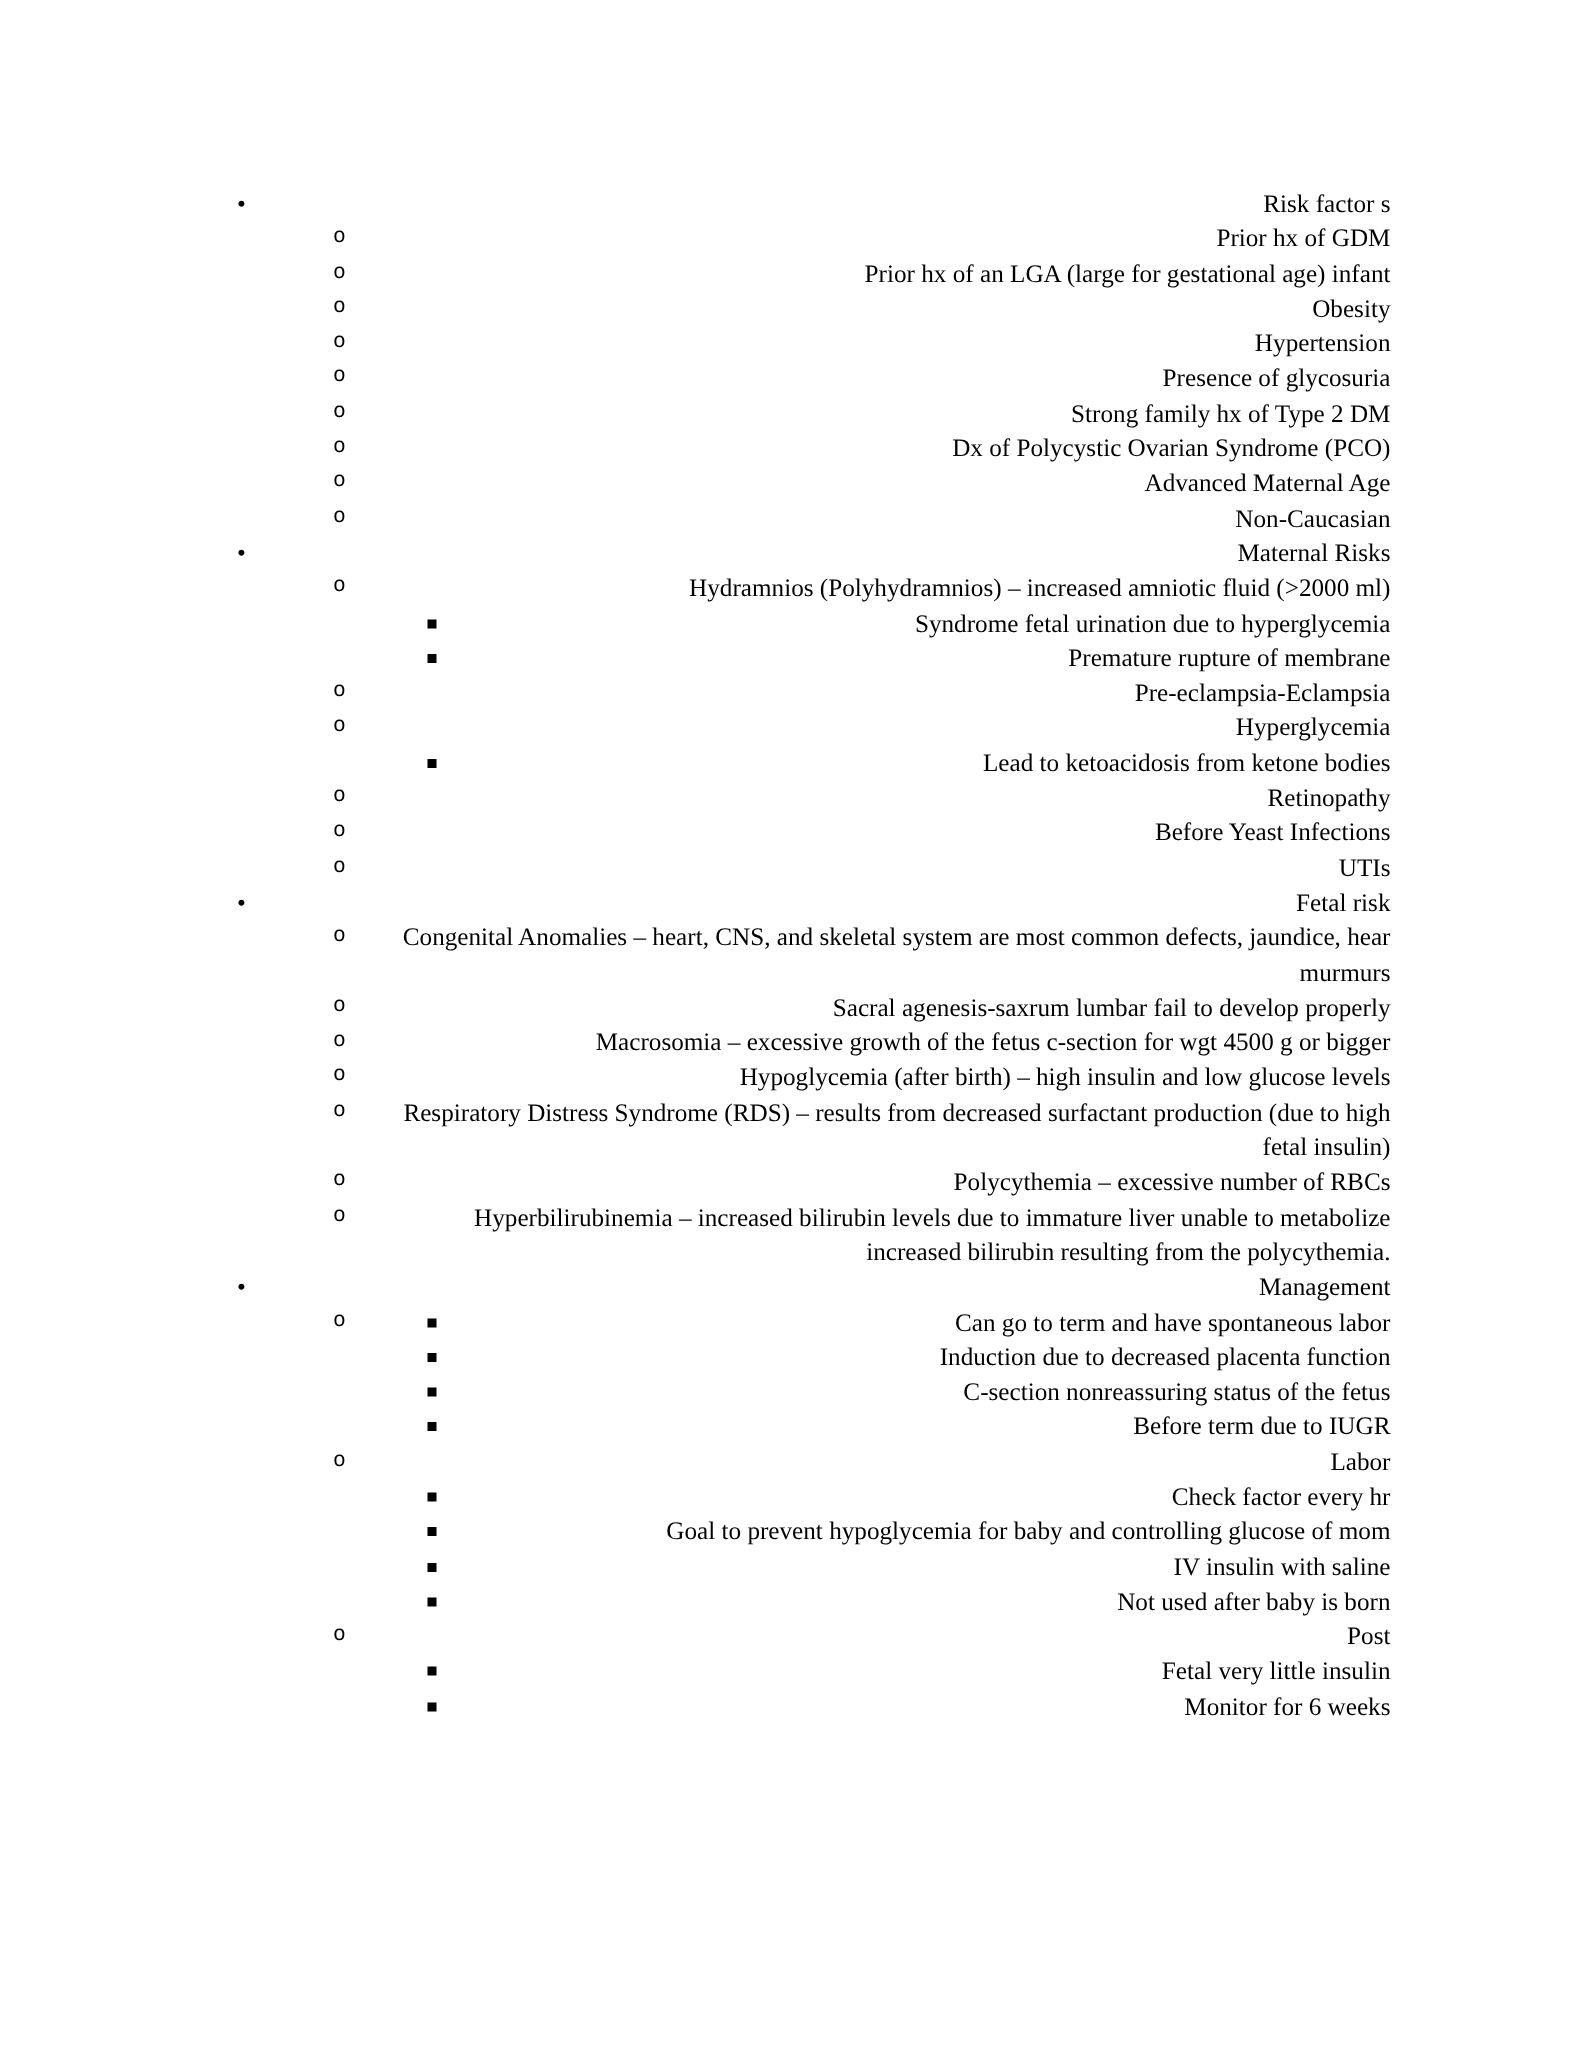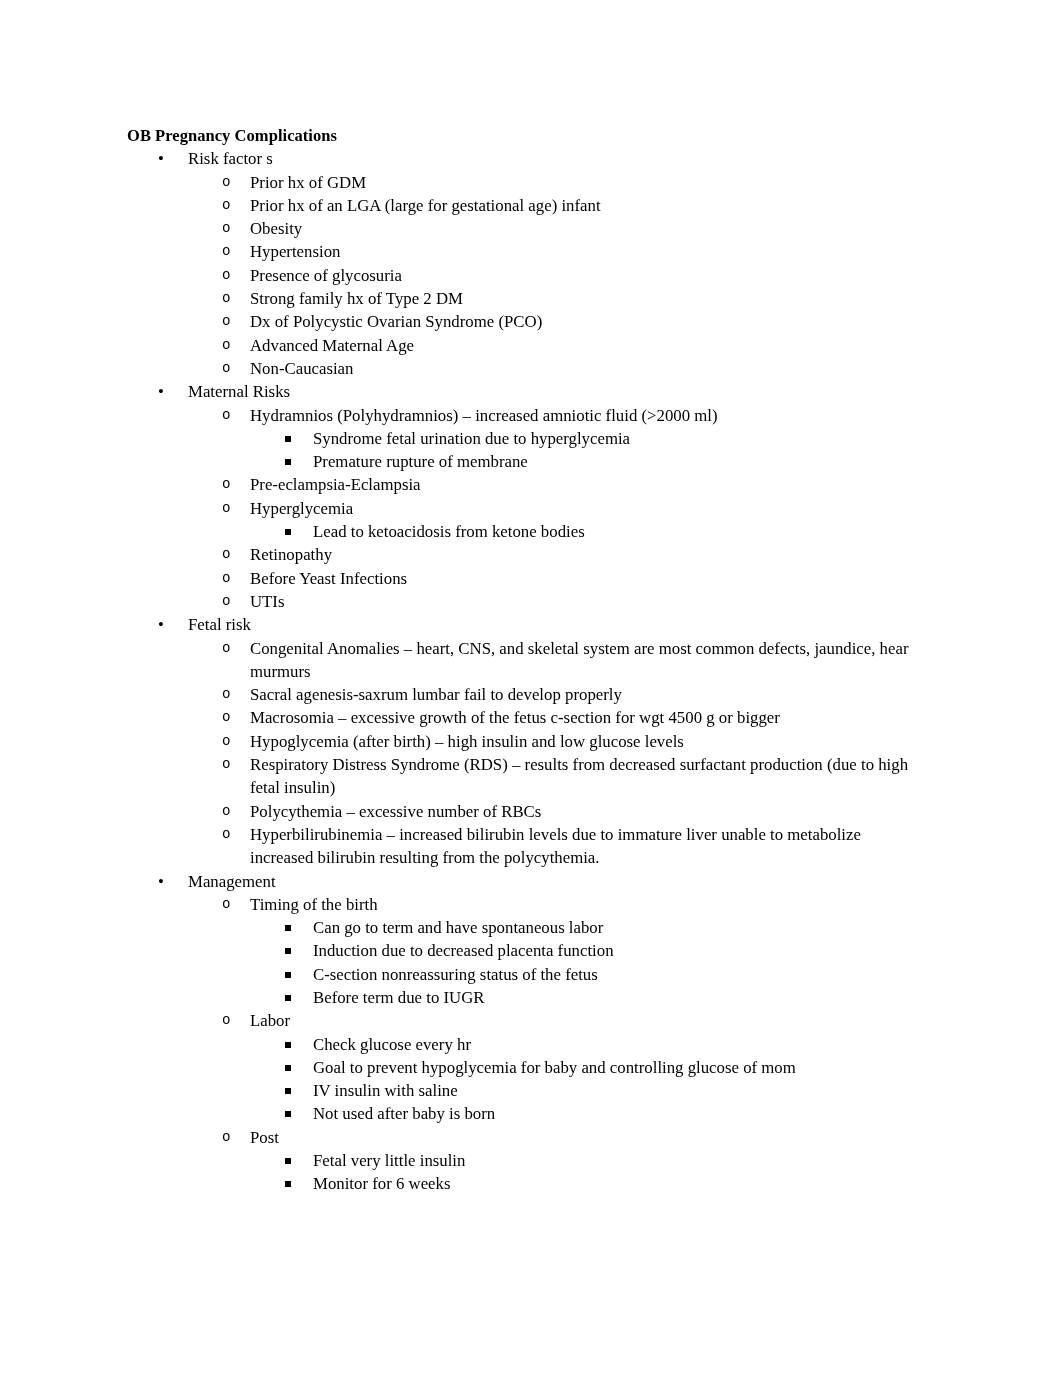--- a/index.html
+++ b/index.html
@@ -85,30 +85,30 @@
   .l3 > li.item > .marker {
     position: absolute;
     left: 35px;
     top: 9px;
     width: 6px;
     height: 6px;
     background: #000000;
   }
   .txt {
     display: block;
+    text-align: right;
   }
   .l1 > li.item > ul { margin-top: 0; }
 </style>
 </head>
 <body>
 
 <div class="page">
   <div class="doc-body">
 
-    <div class="heading">OB Pregnancy Complications</div>
 
     <ul class="lvl l1" id="outline-root">
         <li class="item">
           <span class="marker"></span>
           <span class="txt">Risk factor s</span>
           <ul class="lvl l2">
             <li class="item">
               <span class="marker"></span>
               <span class="txt">Prior hx of GDM</span>
             </li>
@@ -225,21 +225,20 @@
               <span class="txt">Hyperbilirubinemia – increased bilirubin levels due to immature liver unable to metabolize increased bilirubin resulting from the polycythemia.</span>
             </li>
           </ul>
         </li>
         <li class="item">
           <span class="marker"></span>
           <span class="txt">Management</span>
           <ul class="lvl l2">
             <li class="item">
               <span class="marker"></span>
-              <span class="txt">Timing of the birth</span>
               <ul class="lvl l3">
                 <li class="item">
                   <span class="marker"></span>
                   <span class="txt">Can go to term and have spontaneous labor</span>
                 </li>
                 <li class="item">
                   <span class="marker"></span>
                   <span class="txt">Induction due to decreased placenta function</span>
                 </li>
                 <li class="item">
@@ -251,21 +250,21 @@
                   <span class="txt">Before term due to IUGR</span>
                 </li>
               </ul>
             </li>
             <li class="item">
               <span class="marker"></span>
               <span class="txt">Labor</span>
               <ul class="lvl l3">
                 <li class="item">
                   <span class="marker"></span>
-                  <span class="txt">Check glucose every hr</span>
+                  <span class="txt">Check factor every hr</span>
                 </li>
                 <li class="item">
                   <span class="marker"></span>
                   <span class="txt">Goal to prevent hypoglycemia for baby and controlling glucose of mom</span>
                 </li>
                 <li class="item">
                   <span class="marker"></span>
                   <span class="txt">IV insulin with saline</span>
                 </li>
                 <li class="item">

